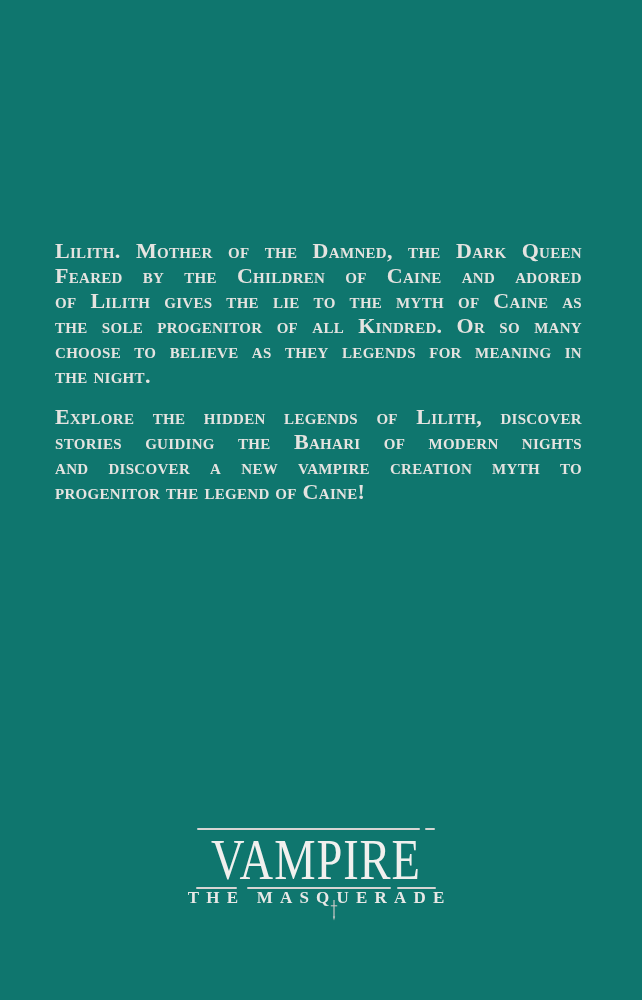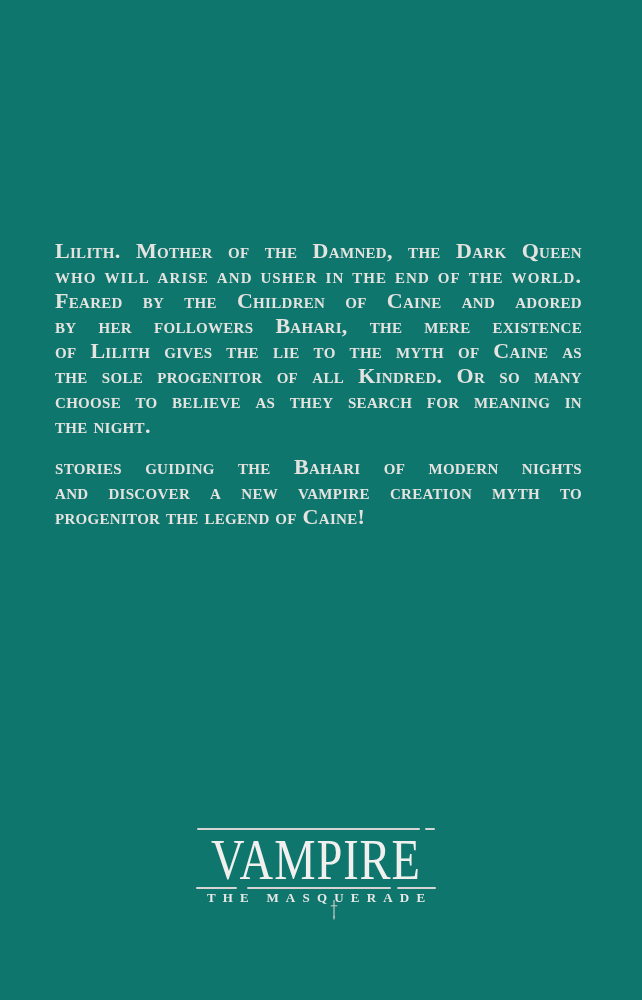--- a/index.html
+++ b/index.html
@@ -73,21 +73,21 @@
     letter-spacing:1px;
     color:#f1f0ee;
     white-space:nowrap;
   }
   .subtitle{
     position:absolute;
     top:891px;
     transform:translateX(-50%);
     font-family:"Liberation Serif", serif;
     font-weight:700;
-    font-size:13px;
+    font-size:17px;
     line-height:13px;
     letter-spacing:7.2px;
     padding-left:7.2px; 
     color:#e9e8e6;
     white-space:nowrap;
   }
   .ankh{
     position:absolute;
     left:13px; 
     top:899px;
@@ -95,29 +95,28 @@
   }
 </style>
 </head>
 <body>
 
 <div class="page">
 
   <div class="blurb">
     <div class="para">
       <div class="line">Lilith. Mother of the Damned, the Dark Queen</div>
-      <div class="line cram">who will arise and usher in the end of the world.</div>
       <div class="line">Feared by the Children of Caine and adored</div>
-      <div class="line">by her followers Bahari, the mere existence</div>
       <div class="line">of Lilith gives the lie to the myth of Caine as</div>
       <div class="line">the sole progenitor of all Kindred. Or so many</div>
-      <div class="line">choose to believe as they search for meaning in</div>
+      <div class="line">choose to believe as they legends for meaning in</div>
       <div class="line lastline">the night.</div>
     </div>
     <div class="para">
+      <div class="line">Explore the hidden legends of Lilith, discover</div>
       <div class="line">stories guiding the Bahari of modern nights</div>
       <div class="line">and discover a new vampire creation myth to</div>
       <div class="line lastline">progenitor the legend of Caine!</div>
     </div>
   </div>
 
   <div class="logo">
 
     <div class="rule rule-top">
       <span class="seg1"></span>

